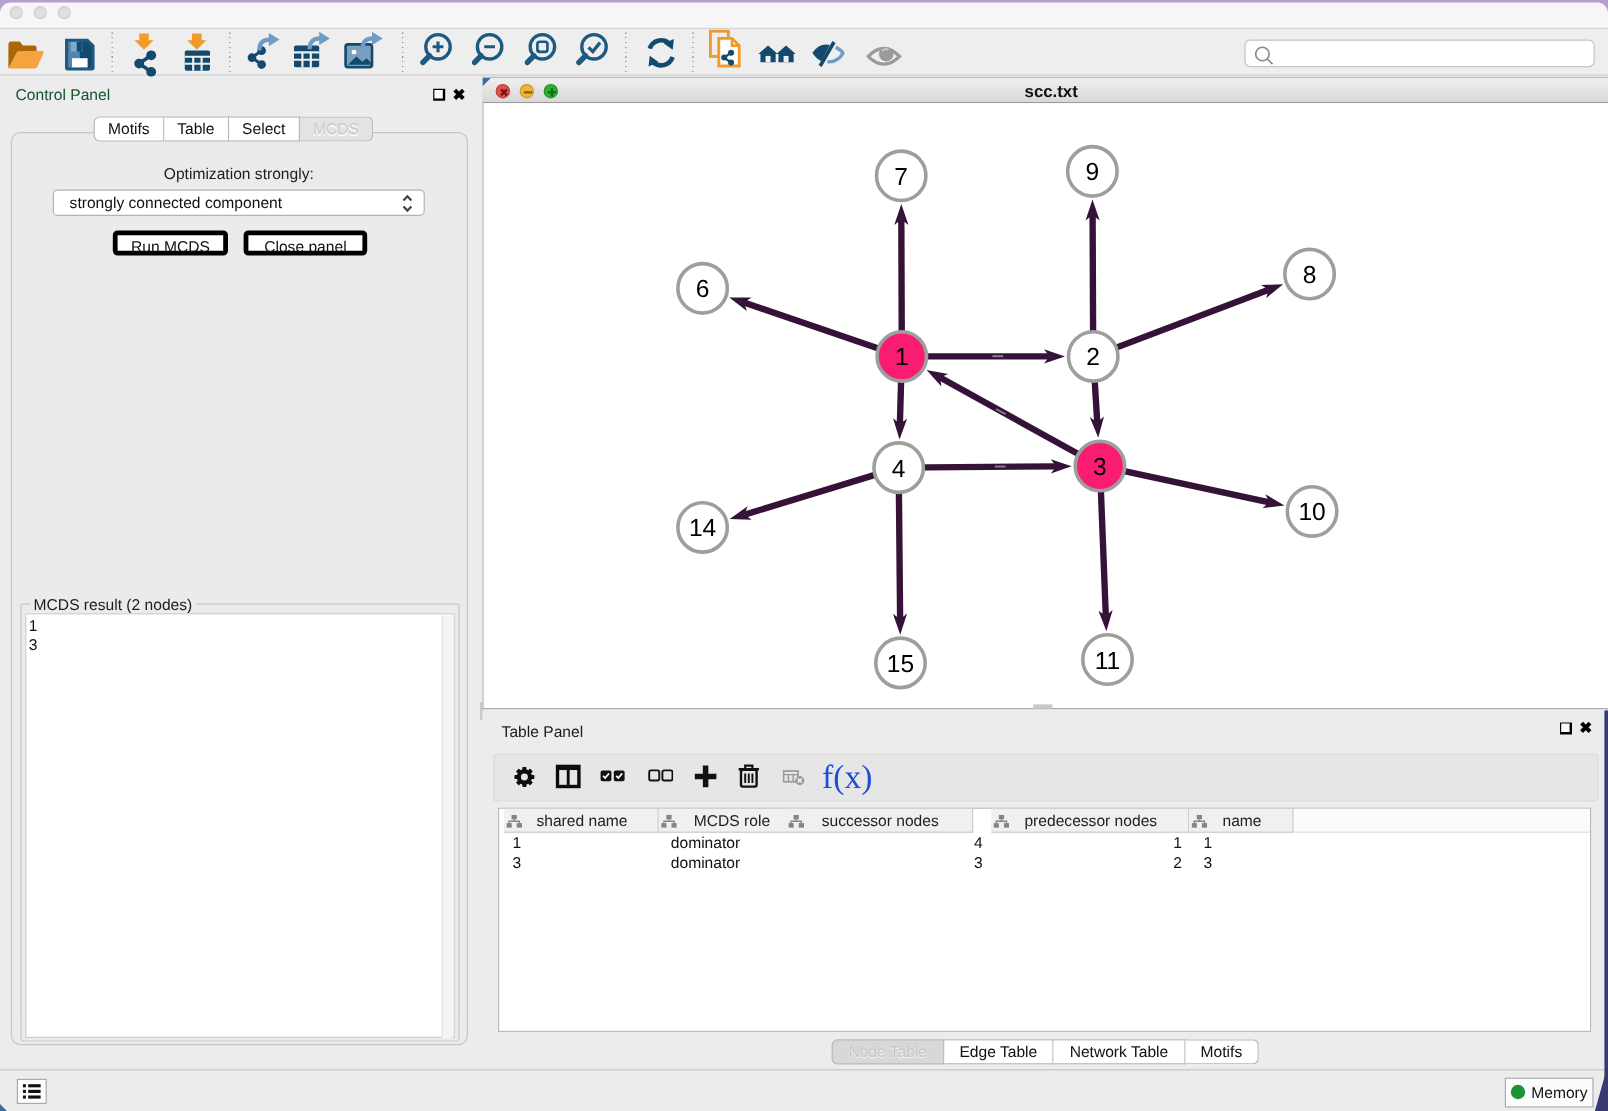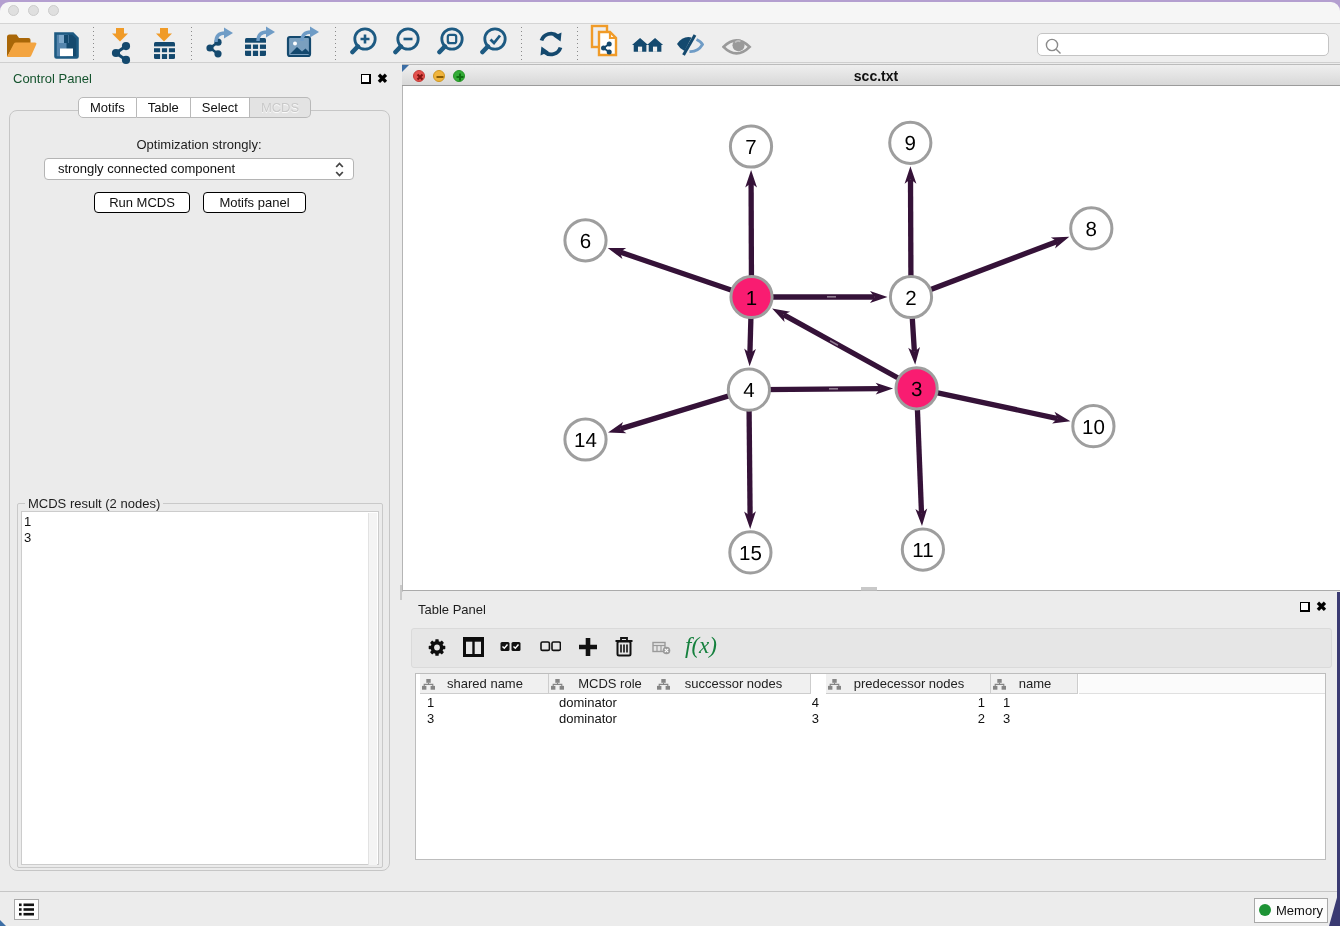--- a/index.html
+++ b/index.html
@@ -17,21 +17,21 @@
 .floatsq{position:absolute;width:10px;height:10px;border:1px solid #000;border-right:2px solid #000;border-bottom:2px solid #000;background:#fff}
 .closex{position:absolute;font-size:13px;font-weight:bold;color:#000}
 .tabrow{position:absolute;display:flex}
 .tab{height:21px;font-size:13px;line-height:20px;padding:0 11px;background:#fff;border:1px solid #b9b9b9;border-left:none;color:#111;text-align:center}
 .tab.first{border-left:1px solid #b9b9b9;border-radius:5px 0 0 5px}
 .tab.last{border-radius:0 5px 5px 0}
 .tab.dis{background:#e3e3e3;color:#c9c9c9;text-shadow:0 1px 1px #ffffff}
 #cp-box{left:9px;top:110px;width:381px;height:761px;background:#ebebeb;border:1px solid #c6c6c6;border-radius:8px}
 #optlabel{left:0;top:137px;width:398px;text-align:center;font-size:13px;color:#1d1d1d}
 #dropdown{left:44px;top:158px;width:310px;height:22px;background:#fff;border:1px solid #b4b4b4;border-radius:4px;font-size:13px;line-height:20px;padding-left:13px;color:#111}
-.btn{position:absolute;height:21px;background:#fff;border:1px solid #000000;border-radius:4px;font-size:13px;line-height:19px;text-align:center;color:#111}
+.btn{position:absolute;height:21px;background:#fff;border:4px solid #000000;border-radius:4px;font-size:13px;line-height:19px;text-align:center;color:#111}
 #fieldset{left:17px;top:503px;width:366px;height:365px;border:1px solid #c9c9c9;border-radius:2px}
 #fs-legend{position:absolute;left:7px;top:-8px;background:#ebebeb;padding:0 3px;font-size:13px;color:#1d1d1d}
 #fs-white{position:absolute;left:3px;top:7px;width:358px;height:354px;background:#fff;border:1px solid #cccccc}
 #fs-scroll{position:absolute;right:1px;top:1px;width:9px;height:352px;background:#f4f4f4;border-left:1px solid #e2e2e2}
 #fs-text{position:absolute;left:2px;top:2px;font-size:13px;color:#111;line-height:16px}
 
 #netframe-tb{left:402px;top:64px;width:938px;height:22px;background:linear-gradient(#efefef,#d8d8d8);border-bottom:1px solid #9b9b9b;border-top:1px solid #bcbcbc}
 .light{position:absolute;top:5px;width:12px;height:12px;border-radius:50%}
 #nettitle{position:absolute;left:10px;right:0;top:3px;text-align:center;font-size:14px;font-weight:bold;color:#111}
 #canvas{left:402px;top:86px;width:938px;height:505px;background:#ffffff;border-left:1px solid #b5b5b5;border-bottom:1px solid #ababab}
@@ -231,21 +231,21 @@
     <div class="tab">Select</div>
     <div class="tab last dis">MCDS</div>
 </div>
 <div class="abs" id="optlabel">Optimization strongly:</div>
 <div class="abs" id="dropdown">strongly connected component
   <svg width="11" height="15" style="position:absolute;right:8px;top:3px" viewBox="0 0 11 15">
       <path d="M2.2 5 L5.5 1.5 L8.8 5 M2.2 10 L5.5 13.5 L8.8 10" fill="none" stroke="#444" stroke-width="1.8"></path>
     </svg>
 </div>
 <div class="btn" style="left:94px;top:192px;width:96px">Run MCDS</div>
-<div class="btn" style="left:203px;top:192px;width:103px">Motifs panel</div>
+<div class="btn" style="left:203px;top:192px;width:103px">Close panel</div>
 <div class="abs" id="fieldset">
   <div id="fs-legend">MCDS result (2 nodes)</div>
   <div id="fs-white">
       <div id="fs-scroll"></div>
       <div id="fs-text">1<br>3</div>
     </div>
 </div>
 
 <div class="abs" id="netframe-tb">
   <div class="light" style="left:11px;background:#e4504c;border:1px solid #c33c38"></div>
@@ -374,21 +374,21 @@
       </g>
     </svg>
 <svg style="position:absolute;left:250px;top:48px" width="19" height="15" viewBox="0 0 19 15">
       <rect x="1" y="2.5" width="12" height="9" fill="none" stroke="#9a9a9a" stroke-width="1.4"></rect>
       <line x1="1" y1="5.5" x2="13" y2="5.5" stroke="#9a9a9a" stroke-width="1.2"></line>
       <line x1="5" y1="5.5" x2="5" y2="11.5" stroke="#9a9a9a" stroke-width="1.2"></line>
       <line x1="9" y1="5.5" x2="9" y2="11.5" stroke="#9a9a9a" stroke-width="1.2"></line>
       <circle cx="14.5" cy="10.5" r="3.8" fill="#9a9a9a"></circle>
       <path d="M12.8 8.8 L16.2 12.2 M16.2 8.8 L12.8 12.2" stroke="#fff" stroke-width="1.1"></path>
     </svg>
-<div style="position:absolute;left:283px;top:41px;font-family:'Liberation Serif',serif;font-style:italic;font-size:23px;color:#15803d">f(x)</div>
+<div style="position:absolute;left:283px;top:41px;font-family:'Liberation Serif',serif;font-size:28px;color:#1d4ed8">f(x)</div>
   <div id="tbl">
     <div class="hcell" style="left:4px;width:129px"><svg width="13" height="11" viewBox="0 0 13 11" style="position:absolute;left:2px;top:5px">
           <g fill="#858585">
             <rect x="4.3" y="0" width="4.4" height="3.8"></rect>
             <rect x="0" y="6.9" width="4.4" height="3.8"></rect>
             <rect x="8.6" y="6.9" width="4.4" height="3.8"></rect>
           </g>
           <g stroke="#858585" stroke-width="1.1">
             <path d="M6.5 3.8 L6.5 5.4 M2.2 6.9 L2.2 5.4 L10.8 5.4 L10.8 6.9" fill="none"></path>
           </g>
@@ -438,20 +438,26 @@
 <div class="rcell" style="left:143px;top:21px">dominator</div>
 <div class="rcell" style="left:253px;top:21px;width:150px;text-align:right">4</div>
 <div class="rcell" style="left:409px;top:21px;width:160px;text-align:right">1</div>
 <div class="rcell" style="left:587px;top:21px">1</div>
 <div class="rcell" style="left:11px;top:37px">3</div>
 <div class="rcell" style="left:143px;top:37px">dominator</div>
 <div class="rcell" style="left:253px;top:37px;width:150px;text-align:right">3</div>
 <div class="rcell" style="left:409px;top:37px;width:160px;text-align:right">2</div>
 <div class="rcell" style="left:587px;top:37px">3</div>
   </div>
+  <div class="tabrow" style="left:291px;top:274px" id="btabs">
+      <div class="tab first dis" style="background:#d8d8d8;color:#c6c6c6">Node Table</div>
+      <div class="tab">Edge Table</div>
+      <div class="tab">Network Table</div>
+      <div class="tab last">Motifs</div>
+    </div>
 </div>
 <div class="abs" id="bluestrip"></div>
 <svg class="abs" style="left:0px;top:920px;z-index:9" width="6" height="6">
     <polygon points="0,0 0,6 6,6" fill="#3c6ea5"></polygon>
   </svg>
 <svg class="abs" style="left:1329px;top:887px;z-index:9" width="11" height="39">
     <polygon points="11,0 11,39 0,39" fill="#3a3a72"></polygon>
   </svg>
 <svg class="abs" style="left:402px;top:65px;z-index:9" width="7" height="7">
     <polygon points="0,0 7,0 0,7" fill="#3c6ea5"></polygon>

